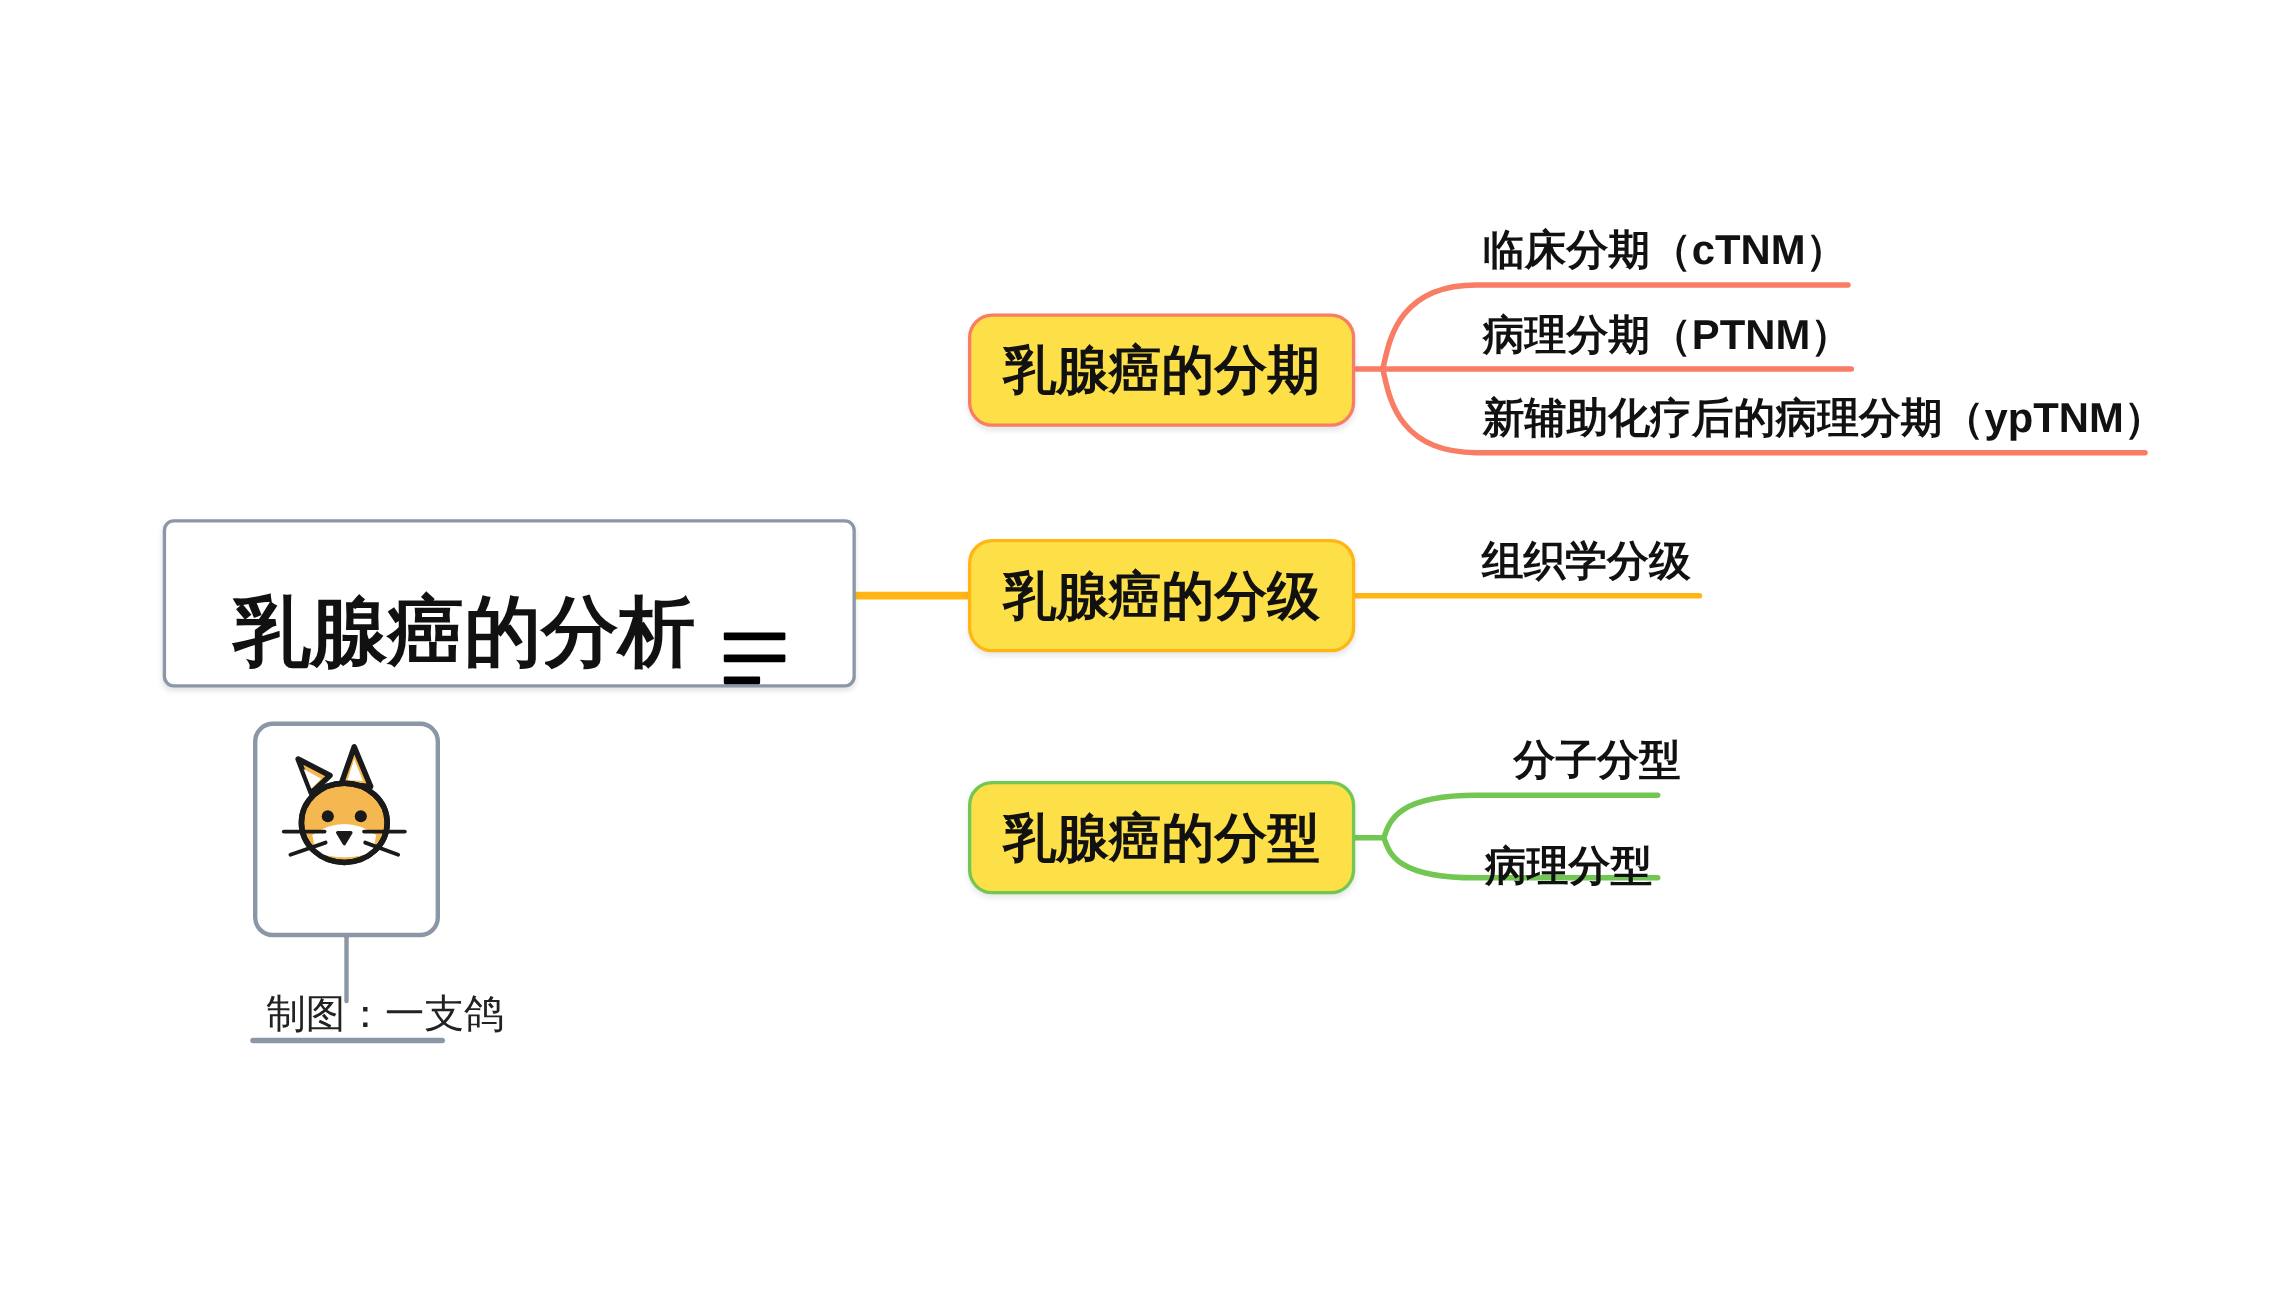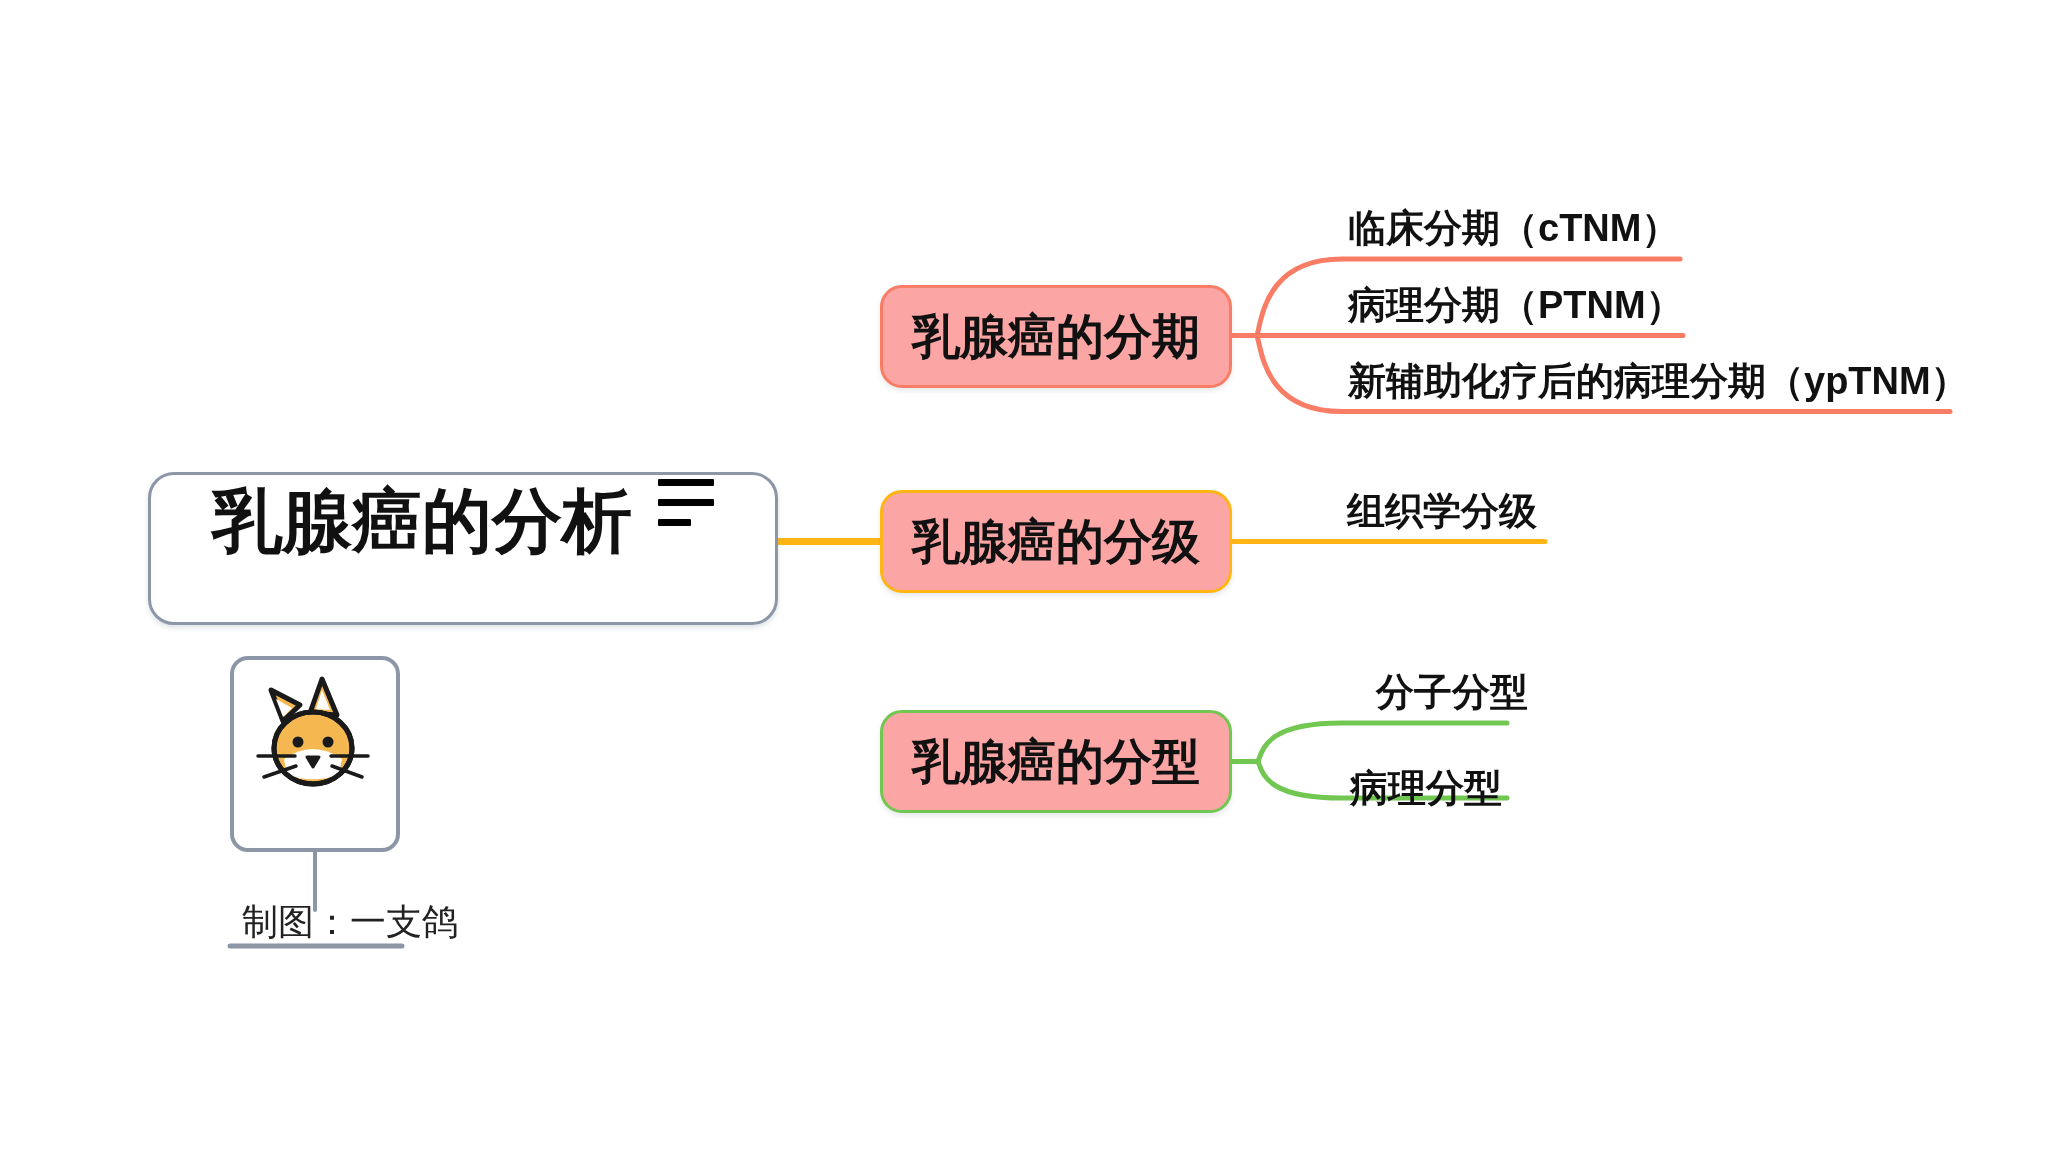--- a/index.html
+++ b/index.html
@@ -20,33 +20,33 @@
   .fill-stage{fill:var(--c-stage);stroke:none;}
   .fill-type{fill:var(--c-type);stroke:none;}
   .st-stage{stroke:var(--c-stage);}
   .st-grade{stroke:var(--c-grade);}
   .st-type{stroke:var(--c-type);}
   .st-frame{stroke:var(--c-frame);}
   .w7{stroke-width:7;} .w5{stroke-width:5;} .w4{stroke-width:4;}
 
   .root-node{
     position:absolute;left:148px;top:472px;width:630px;height:153px;
-    background:#fff;border:3px solid var(--c-frame);border-radius:26px;
-    display:flex;align-items:flex-start;justify-content:center;gap:26px;
+    background:#fff;border:3px solid var(--c-frame);border-radius:10px;
+    display:flex;align-items:flex-end;justify-content:center;gap:26px;
     box-shadow:0 3px 5px rgba(90,100,115,.18);
   }
   .root-node .label{font-size:70px;font-weight:bold;white-space:nowrap;letter-spacing:0;}
   .notes-icon{display:flex;flex-direction:column;gap:13px;margin-top:4px;}
   .notes-icon i{display:block;height:7px;background:#000;border-radius:1px;}
   .notes-icon i:nth-child(1){width:56px;}
   .notes-icon i:nth-child(2){width:56px;}
   .notes-icon i:nth-child(3){width:33px;}
 
   .branch-node{
-    position:absolute;left:880px;width:352px;height:103px;background:#fca5a5;
+    position:absolute;left:880px;width:352px;height:103px;background:#fde047;
     border:3px solid;border-radius:22px;display:flex;align-items:center;justify-content:center;
     box-shadow:0 3px 5px rgba(90,100,115,.14);
   }
   .branch-node .label{font-size:48px;font-weight:bold;white-space:nowrap;}
   .node-stage{top:285px;border-color:var(--c-stage);}
   .node-grade{top:490px;border-color:var(--c-grade);}
   .node-type{top:710px;border-color:var(--c-type);align-items:center;}
 
   .child-label{
     position:absolute;font-size:38px;font-weight:bold;white-space:nowrap;line-height:44px;

